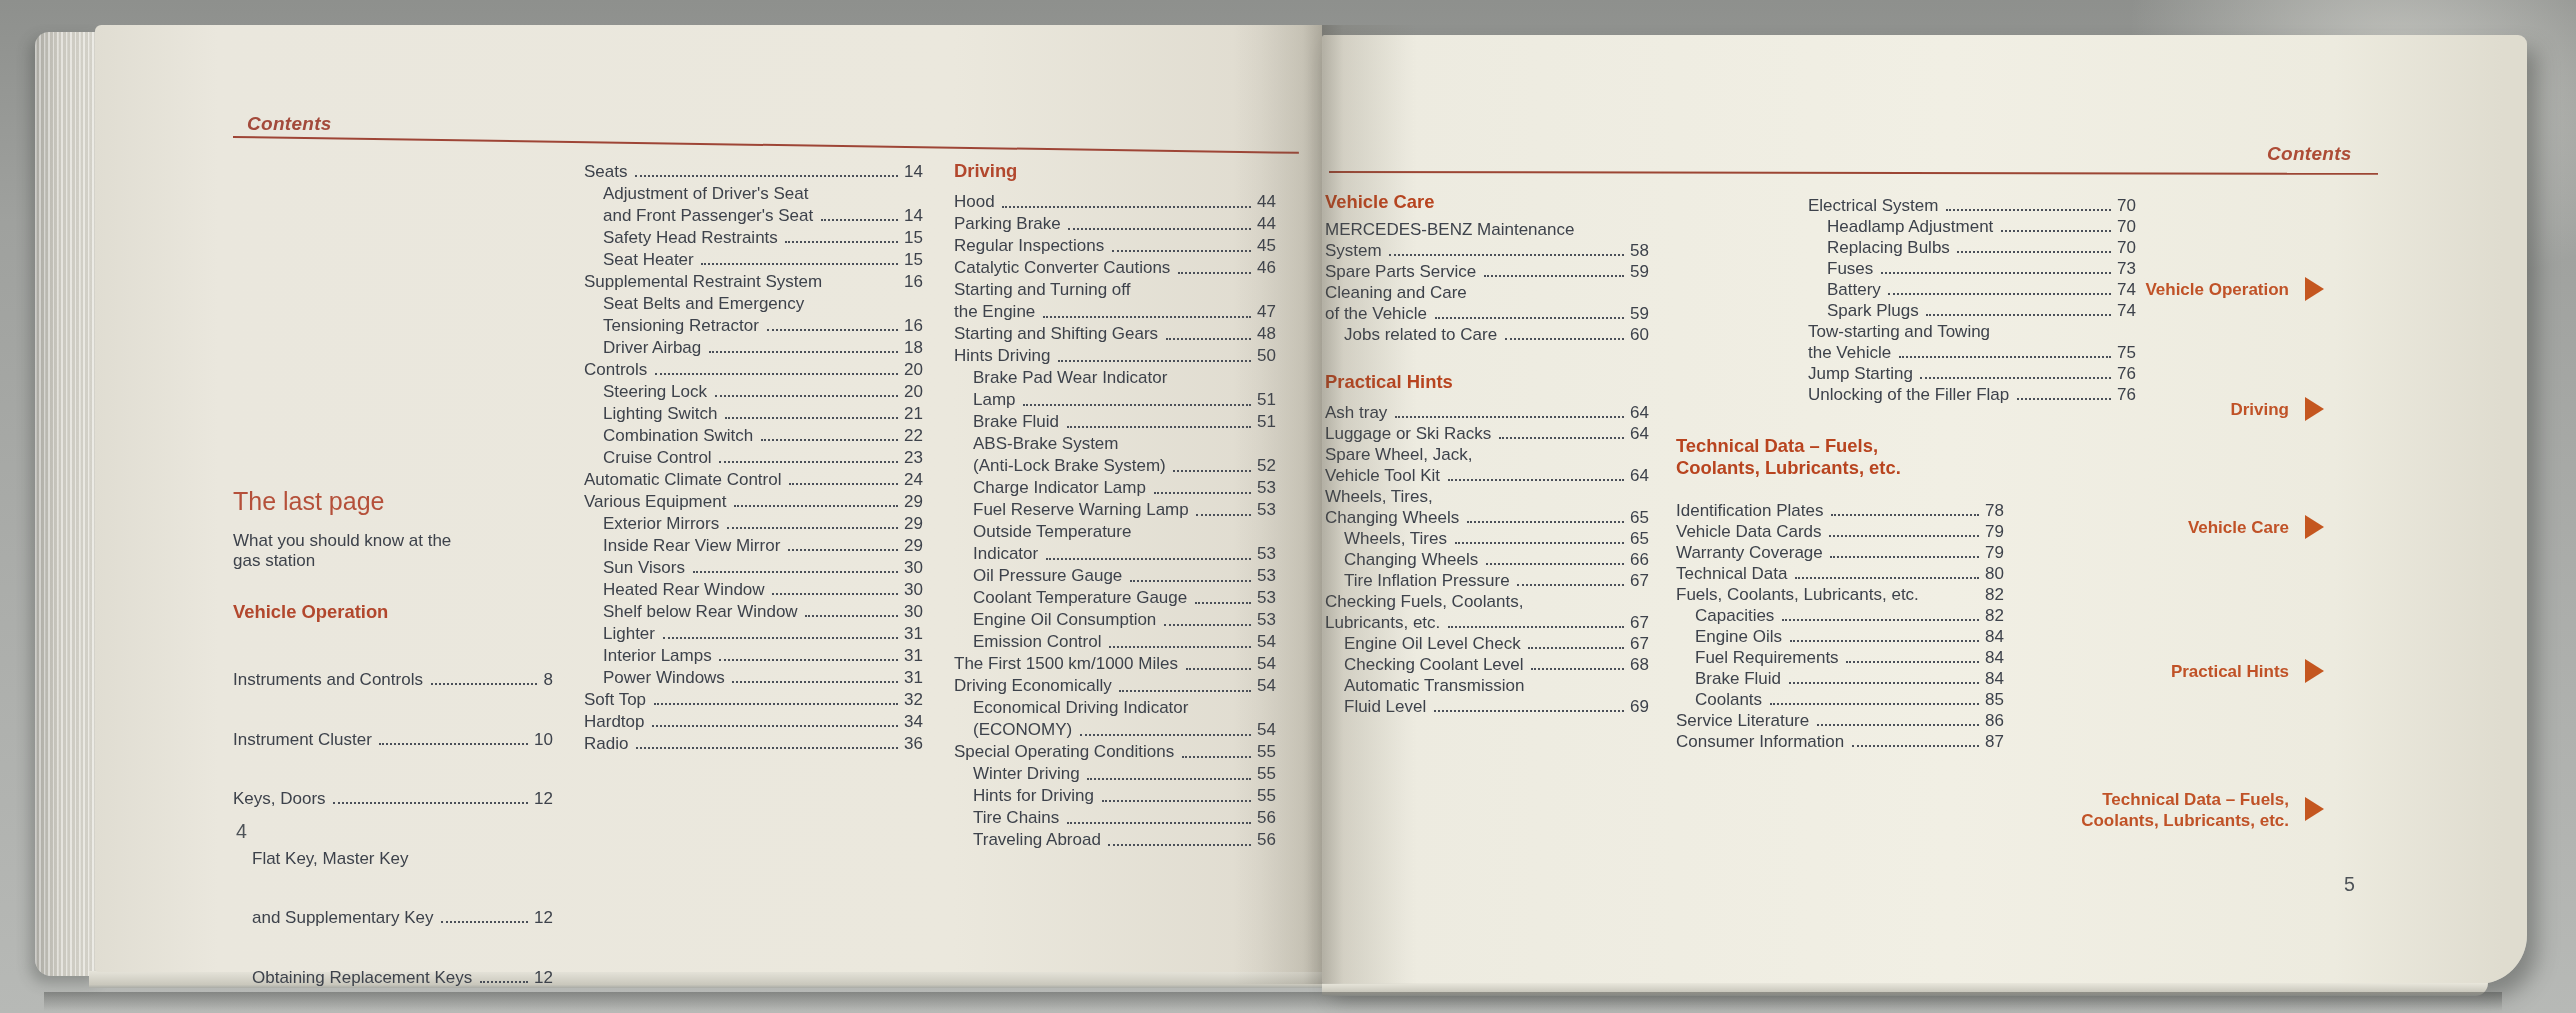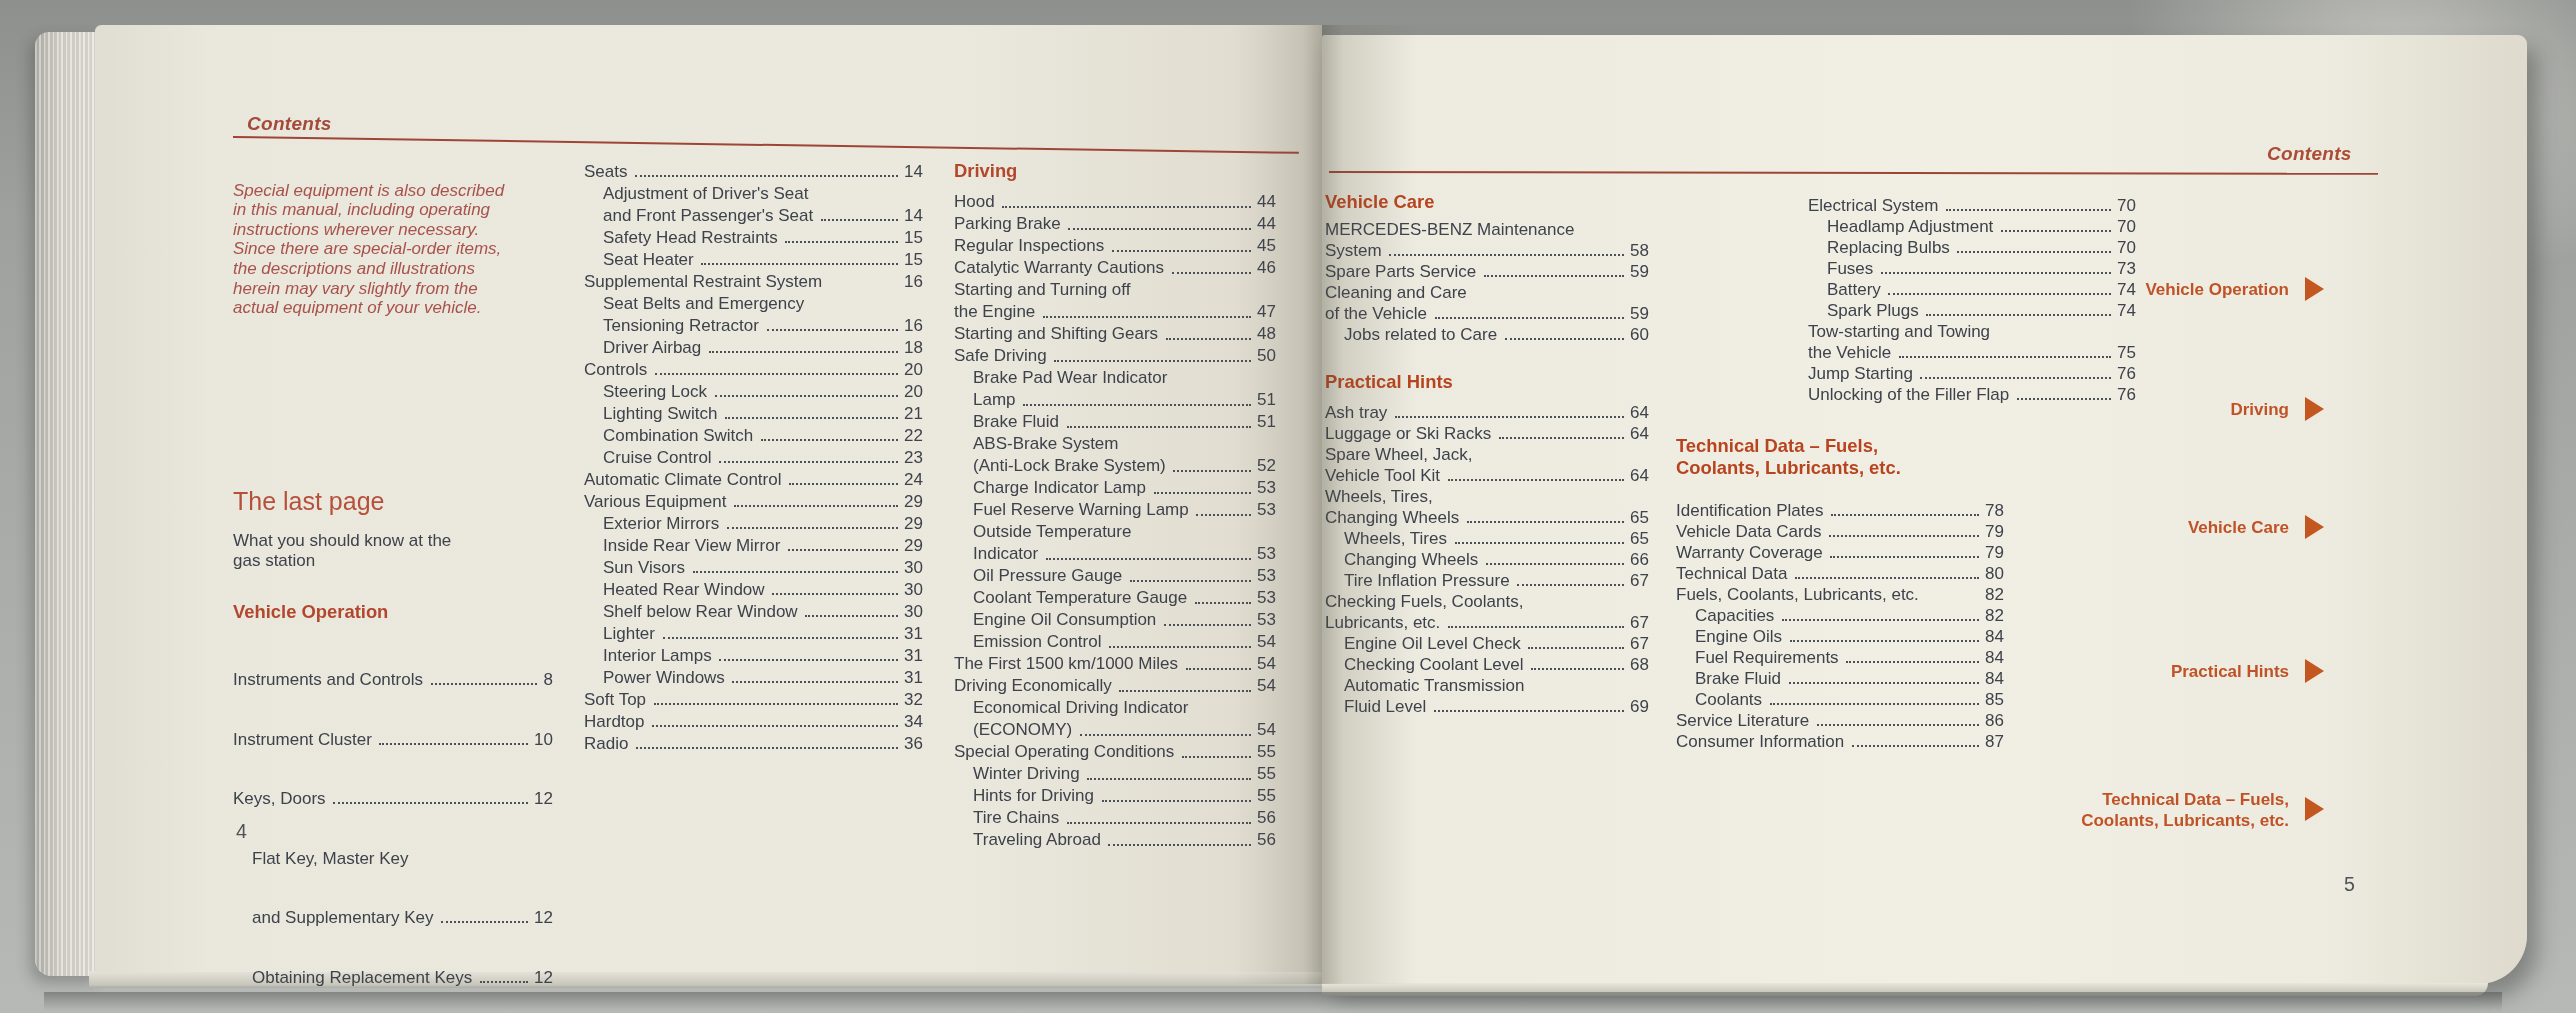--- a/index.html
+++ b/index.html
@@ -67,27 +67,20 @@
   <div class="stack-bottom-left"></div>
   <div class="page-left"></div>
   <div class="page-right"></div>
   <div class="stack-bottom-right"></div>
   <div class="book-shadow"></div>
 
   <div class="contents-h" style="left:247px;top:113px;color:#a34a3b;">Contents</div>
   <div class="rule" style="left:233px;top:136px;width:1066px;background:#9e4536;transform:rotate(0.85deg);"></div>
 
   <div class="intro">
-    <p>Special equipment is also described
-in this manual, including operating
-instructions wherever necessary.
-Since there are special-order items,
-the descriptions and illustrations
-herein may vary slightly from the
-actual equipment of your vehicle.</p>
   </div>
 
   <div class="lastpage-title">The last page</div>
   <div class="lastpage-sub">What you should know at the
 gas station</div>
 
   <div class="sec-head" style="left:233px;top:601px;">Vehicle Operation</div>
   <div class="toc lh31" style="left:233px;top:630px;width:320px;">
       <div class="row">
         <span class="t">Instruments and Controls</span>
@@ -277,39 +270,39 @@
         <span class="t">Parking Brake</span>
         <span class="leader"></span>
         <span class="pg">44</span>
       </div>
       <div class="row">
         <span class="t">Regular Inspections</span>
         <span class="leader"></span>
         <span class="pg">45</span>
       </div>
       <div class="row">
-        <span class="t">Catalytic Warranty Cautions</span>
+        <span class="t">Catalytic Converter Cautions</span>
         <span class="leader"></span>
         <span class="pg">46</span>
       </div>
       <div class="row">
         <span class="t">Starting and Turning off</span>
       </div>
       <div class="row">
         <span class="t">the Engine</span>
         <span class="leader"></span>
         <span class="pg">47</span>
       </div>
       <div class="row">
         <span class="t">Starting and Shifting Gears</span>
         <span class="leader"></span>
         <span class="pg">48</span>
       </div>
       <div class="row">
-        <span class="t">Safe Driving</span>
+        <span class="t">Hints Driving</span>
         <span class="leader"></span>
         <span class="pg">50</span>
       </div>
       <div class="row ind">
         <span class="t">Brake Pad Wear Indicator</span>
       </div>
       <div class="row ind">
         <span class="t">Lamp</span>
         <span class="leader"></span>
         <span class="pg">51</span>

